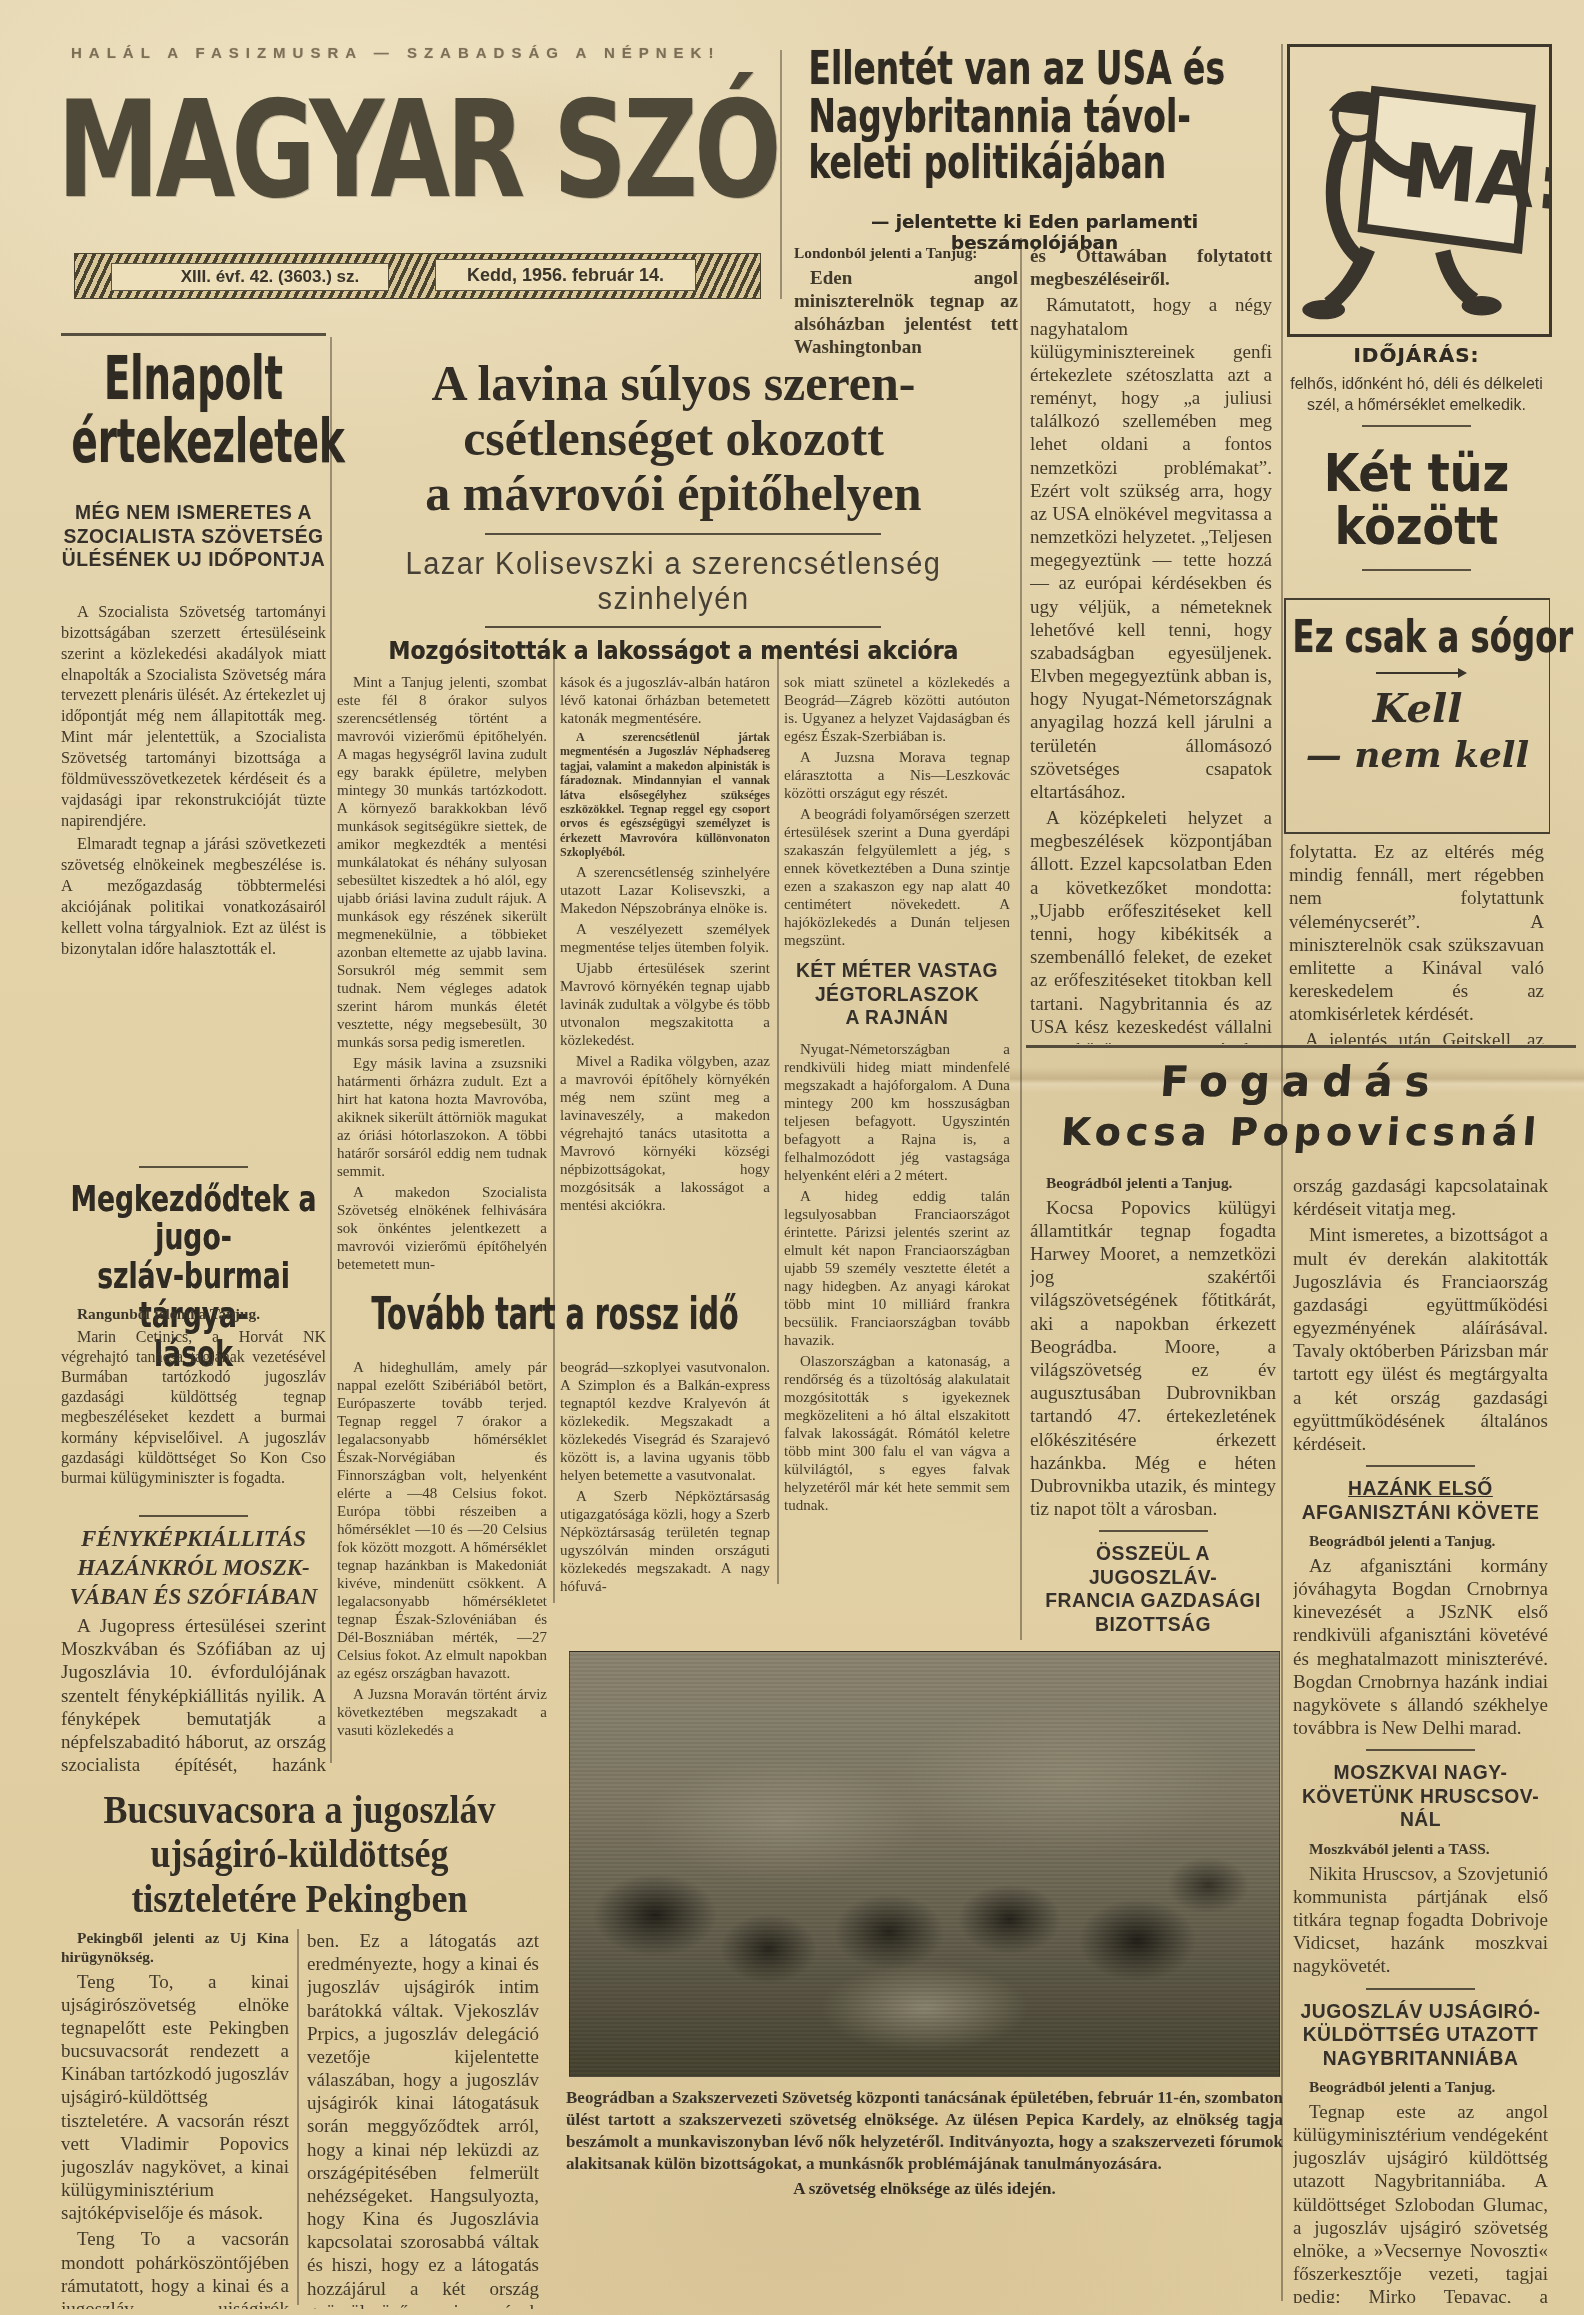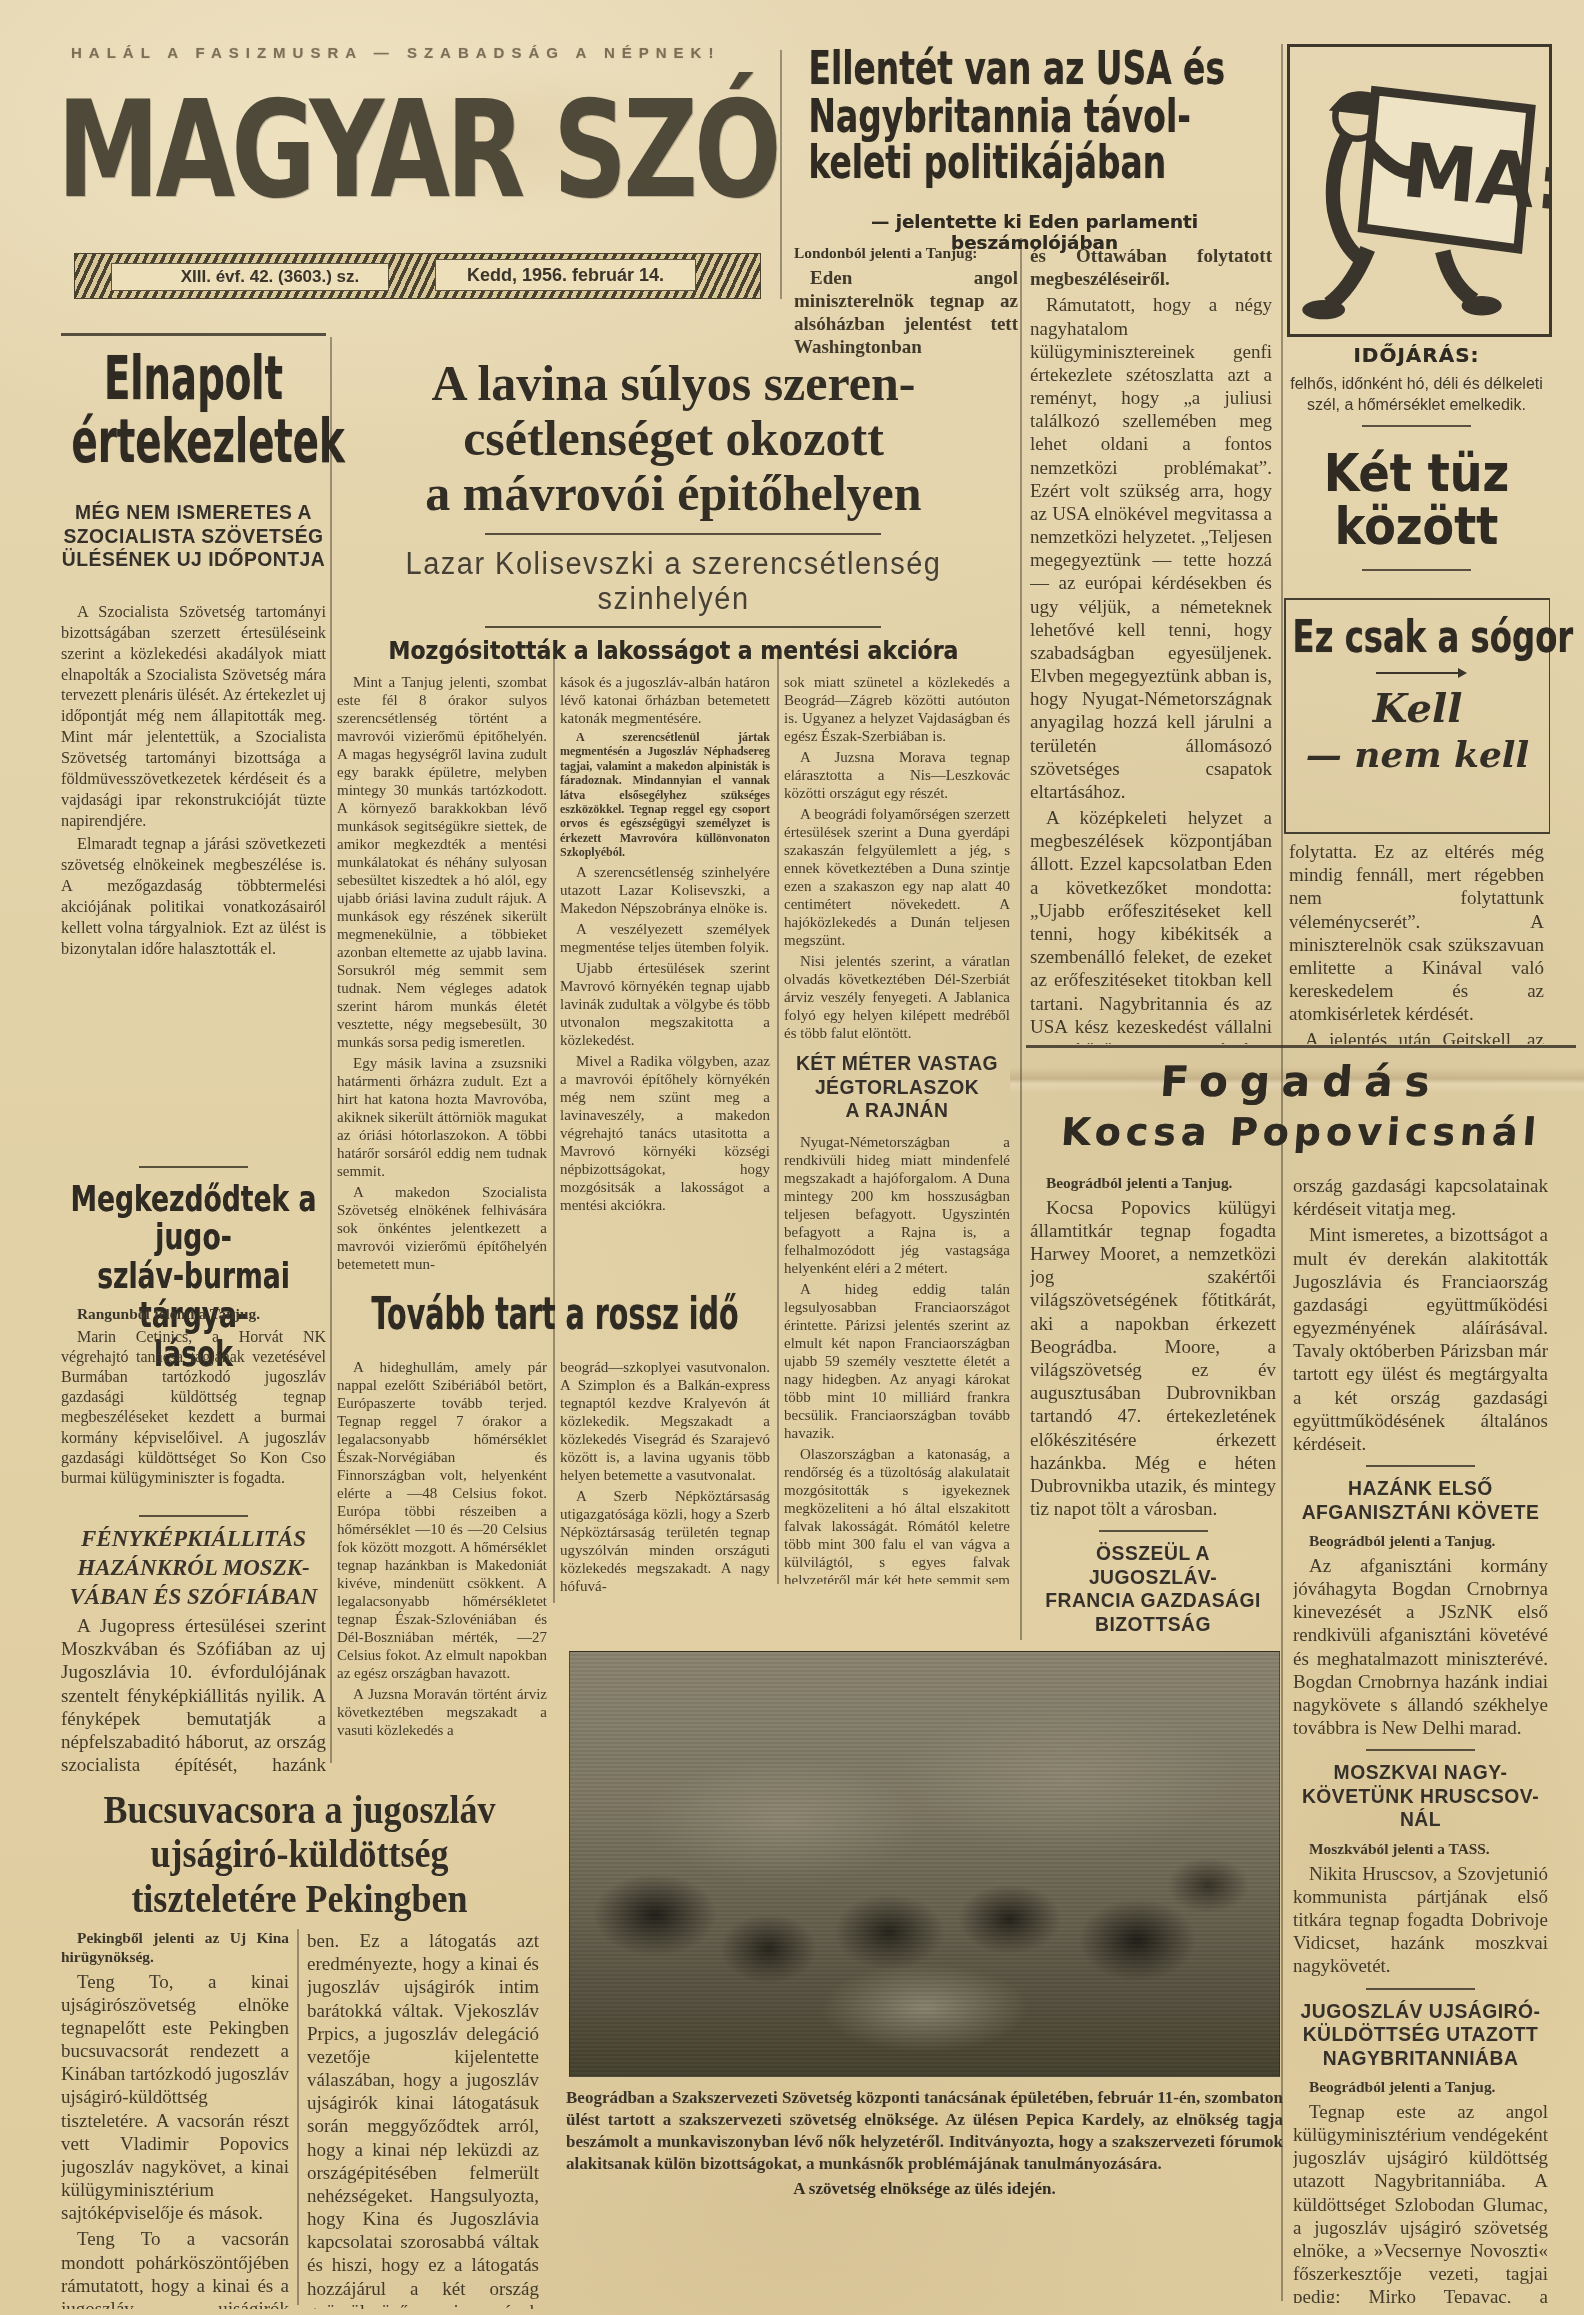--- a/index.html
+++ b/index.html
@@ -203,21 +203,20 @@
     <p class="bp" style="font-size:12px; line-height:1.2;font-weight:bold;">A szerencsétlenül jártak megmentésén a Jugoszláv Néphadsereg tagjai, valamint a makedon alpinisták is fáradoznak. Mindannyian el vannak látva elsősegélyhez szükséges eszközökkel. Tegnap reggel egy csoport orvos és egészségügyi személyzet is érkezett Mavrovóra küllönvonaton Szkoplyéból.</p>
     <p class="bp" style="font-size:15px; line-height:1.2;">A szerencsétlenség szinhelyére utazott Lazar Kolisevszki, a Makedon Népszobránya elnöke is.</p>
     <p class="bp" style="font-size:15px; line-height:1.2;">A veszélyezett személyek megmentése teljes ütemben folyik.</p>
     <p class="bp" style="font-size:15px; line-height:1.2;">Ujabb értesülések szerint Mavrovó környékén tegnap ujabb lavinák zudultak a völgybe és több utvonalon megszakitotta a közlekedést.</p>
     <p class="bp" style="font-size:15px; line-height:1.2;">Mivel a Radika völgyben, azaz a mavrovói építőhely környékén még nem szünt meg a lavinaveszély, a makedon végrehajtó tanács utasitotta a Mavrovó környéki községi népbizottságokat, hogy mozgósitsák a lakosságot a mentési akciókra.</p>
   </div>
   <div class="abs clip" style="left:784px; top:673px; width:226px; height:911px;">
     <p class="bp" style="font-size:15px; line-height:1.2; text-indent:0;">sok miatt szünetel a közlekedés a Beográd—Zágreb közötti autóuton is. Ugyanez a helyzet Vajdaságban és egész Észak-Szerbiában is.</p>
     <p class="bp" style="font-size:15px; line-height:1.2;">A Juzsna Morava tegnap elárasztotta a Nis—Leszkovác közötti országut egy részét.</p>
     <p class="bp" style="font-size:15px; line-height:1.2;">A beográdi folyamőrségen szerzett értesülések szerint a Duna gyerdápi szakaszán felgyülemlett a jég, s ennek következtében a Duna szintje ezen a szakaszon egy nap alatt 40 centimétert növekedett. A hajóközlekedés a Dunán teljesen megszünt.</p>
-    <p class="bp" style="font-size:15px; line-height:1.2;">Nisi jelentés szerint, a váratlan olvadás következtében Dél-Szerbiát árviz veszély fenyegeti. A Jablanica folyó egy helyen kilépett medréből és több falut elöntött.</p>
     <div class="sechead" style="margin:10px 0;">
       <span style="display:block;">KÉT MÉTER VASTAG</span>
       <span style="display:block;">JÉGTORLASZOK</span>
       <span style="display:block;">A RAJNÁN</span>
     </div>
     <p class="bp" style="font-size:15px; line-height:1.2;">Nyugat-Németországban a rendkivüli hideg miatt mindenfelé megszakadt a hajóforgalom. A Duna mintegy 200 km hosszuságban teljesen befagyott. Ugyszintén befagyott a Rajna is, a felhalmozódott jég vastagsága helyenként eléri a 2 métert.</p>
     <p class="bp" style="font-size:15px; line-height:1.2;">A hideg eddig talán legsulyosabban Franciaországot érintette. Párizsi jelentés szerint az elmult két napon Franciaországban ujabb 59 személy vesztette életét a nagy hidegben. Az anyagi károkat több mint 10 milliárd frankra becsülik. Franciaországban tovább havazik.</p>
     <p class="bp" style="font-size:15px; line-height:1.2;">Olaszországban a katonaság, a rendőrség és a tüzoltóság alakulatait mozgósitották s igyekeznek megközeliteni a hó által elszakitott falvak lakosságát. Rómától keletre több mint 300 falu el van vágva a külvilágtól, s egyes falvak helyzetéről már két hete semmit sem tudnak.</p>
   </div>
 
@@ -245,21 +244,21 @@
       <span style="display:block;">BIZOTTSÁG</span>
     </div>
     <p class="dl">Beográdból jelenti a Tanjug.</p>
     <p class="bp">Március 5-én Beográdban összeül a jugoszláv-francia gazdasági együttműködési bizottság. A bizottság a két</p>
   </div>
   <div class="abs clip" style="left:1293px; top:1174px; width:255px; height:1129px;">
     <p class="bp" style="text-indent:0;">ország gazdasági kapcsolatainak kérdéseit vitatja meg.</p>
     <p class="bp">Mint ismeretes, a bizottságot a mult év derekán alakitották Jugoszlávia és Franciaország gazdasági együttműködési egyezményének aláírásával. Tavaly októberben Párizsban már tartott egy ülést és megtárgyalta a két ország gazdasági együttműködésének általános kérdéseit.</p>
     <div class="divline"></div>
     <div class="sechead">
-      <span style="display:block;">HAZÁNK ELSŐ</span>
+      <span style="display:block;text-decoration:underline;">HAZÁNK ELSŐ</span>
       <span style="display:block;">AFGANISZTÁNI KÖVETE</span>
     </div>
     <p class="dl">Beográdból jelenti a Tanjug.</p>
     <p class="bp">Az afganisztáni kormány jóváhagyta Bogdan Crnobrnya kinevezését a JSzNK első rendkivüli afganisztáni követévé és meghatalmazott miniszterévé. Bogdan Crnobrnya hazánk indiai nagykövete s állandó székhelye továbbra is New Delhi marad.</p>
     <div class="divline"></div>
     <div class="sechead">
       <span style="display:block;">MOSZKVAI NAGY-</span>
       <span style="display:block;">KÖVETÜNK HRUSCSOV-</span>
       <span style="display:block;">NÁL</span>
     </div>

